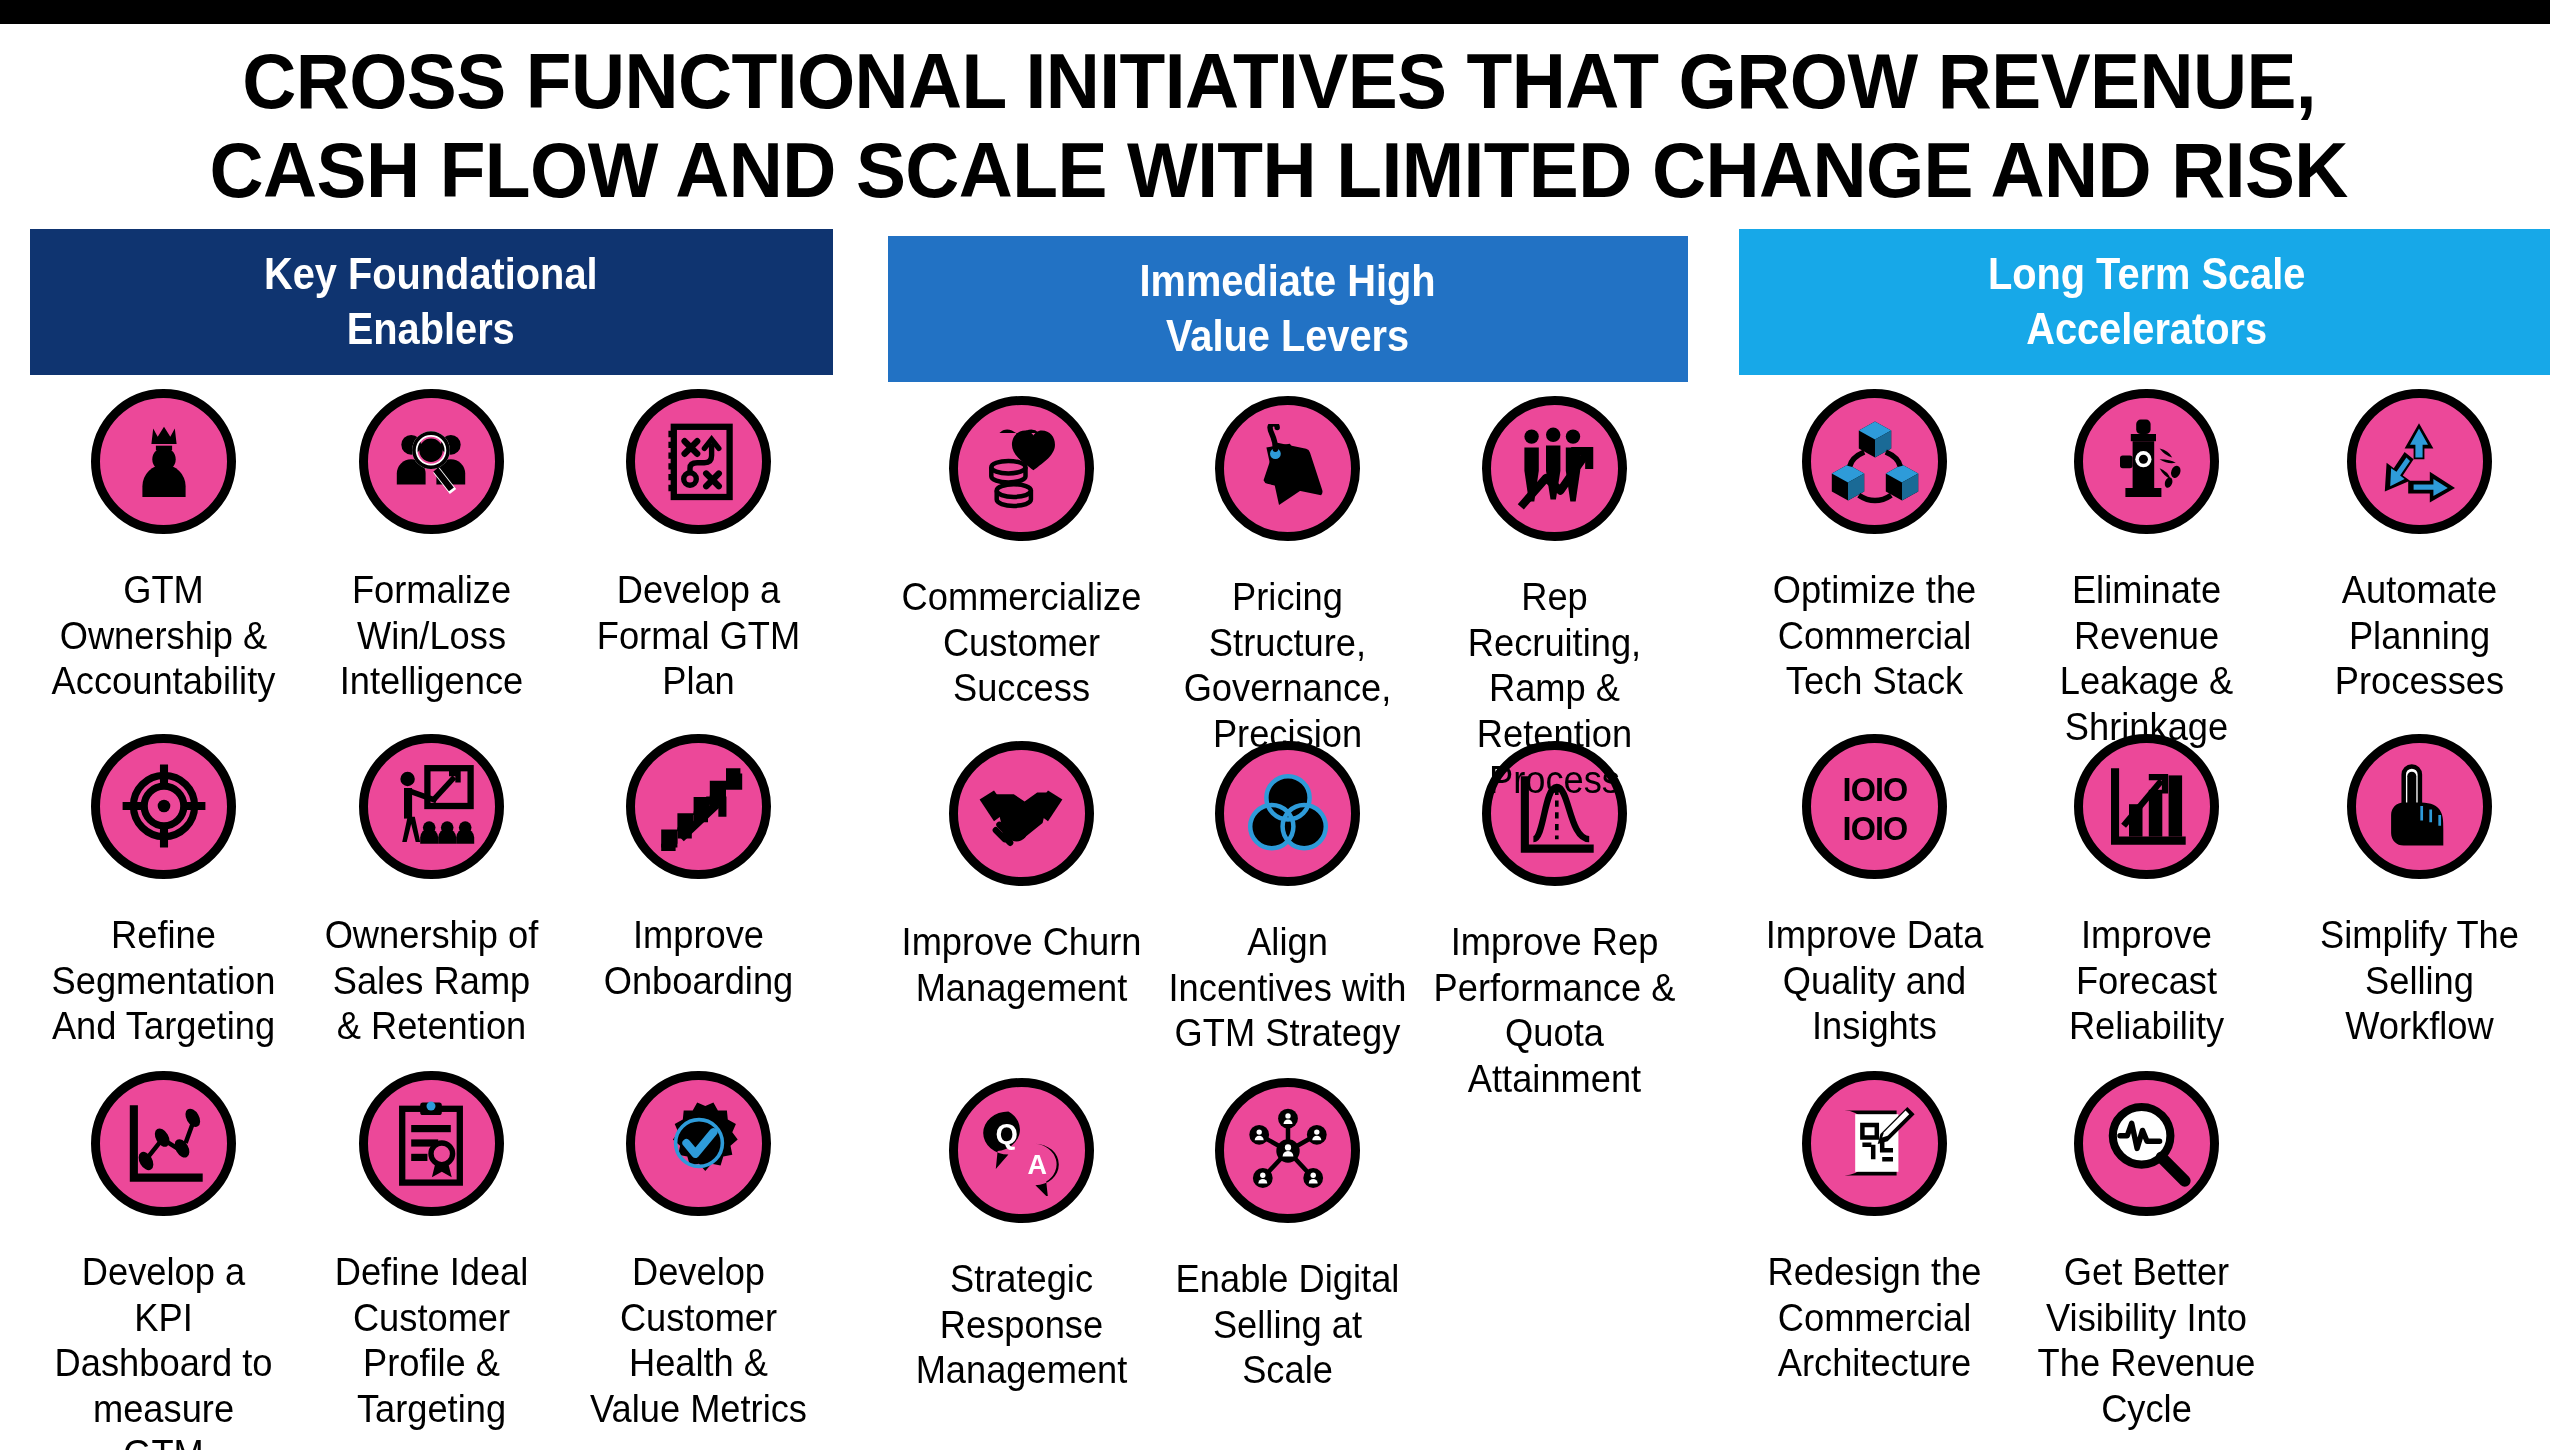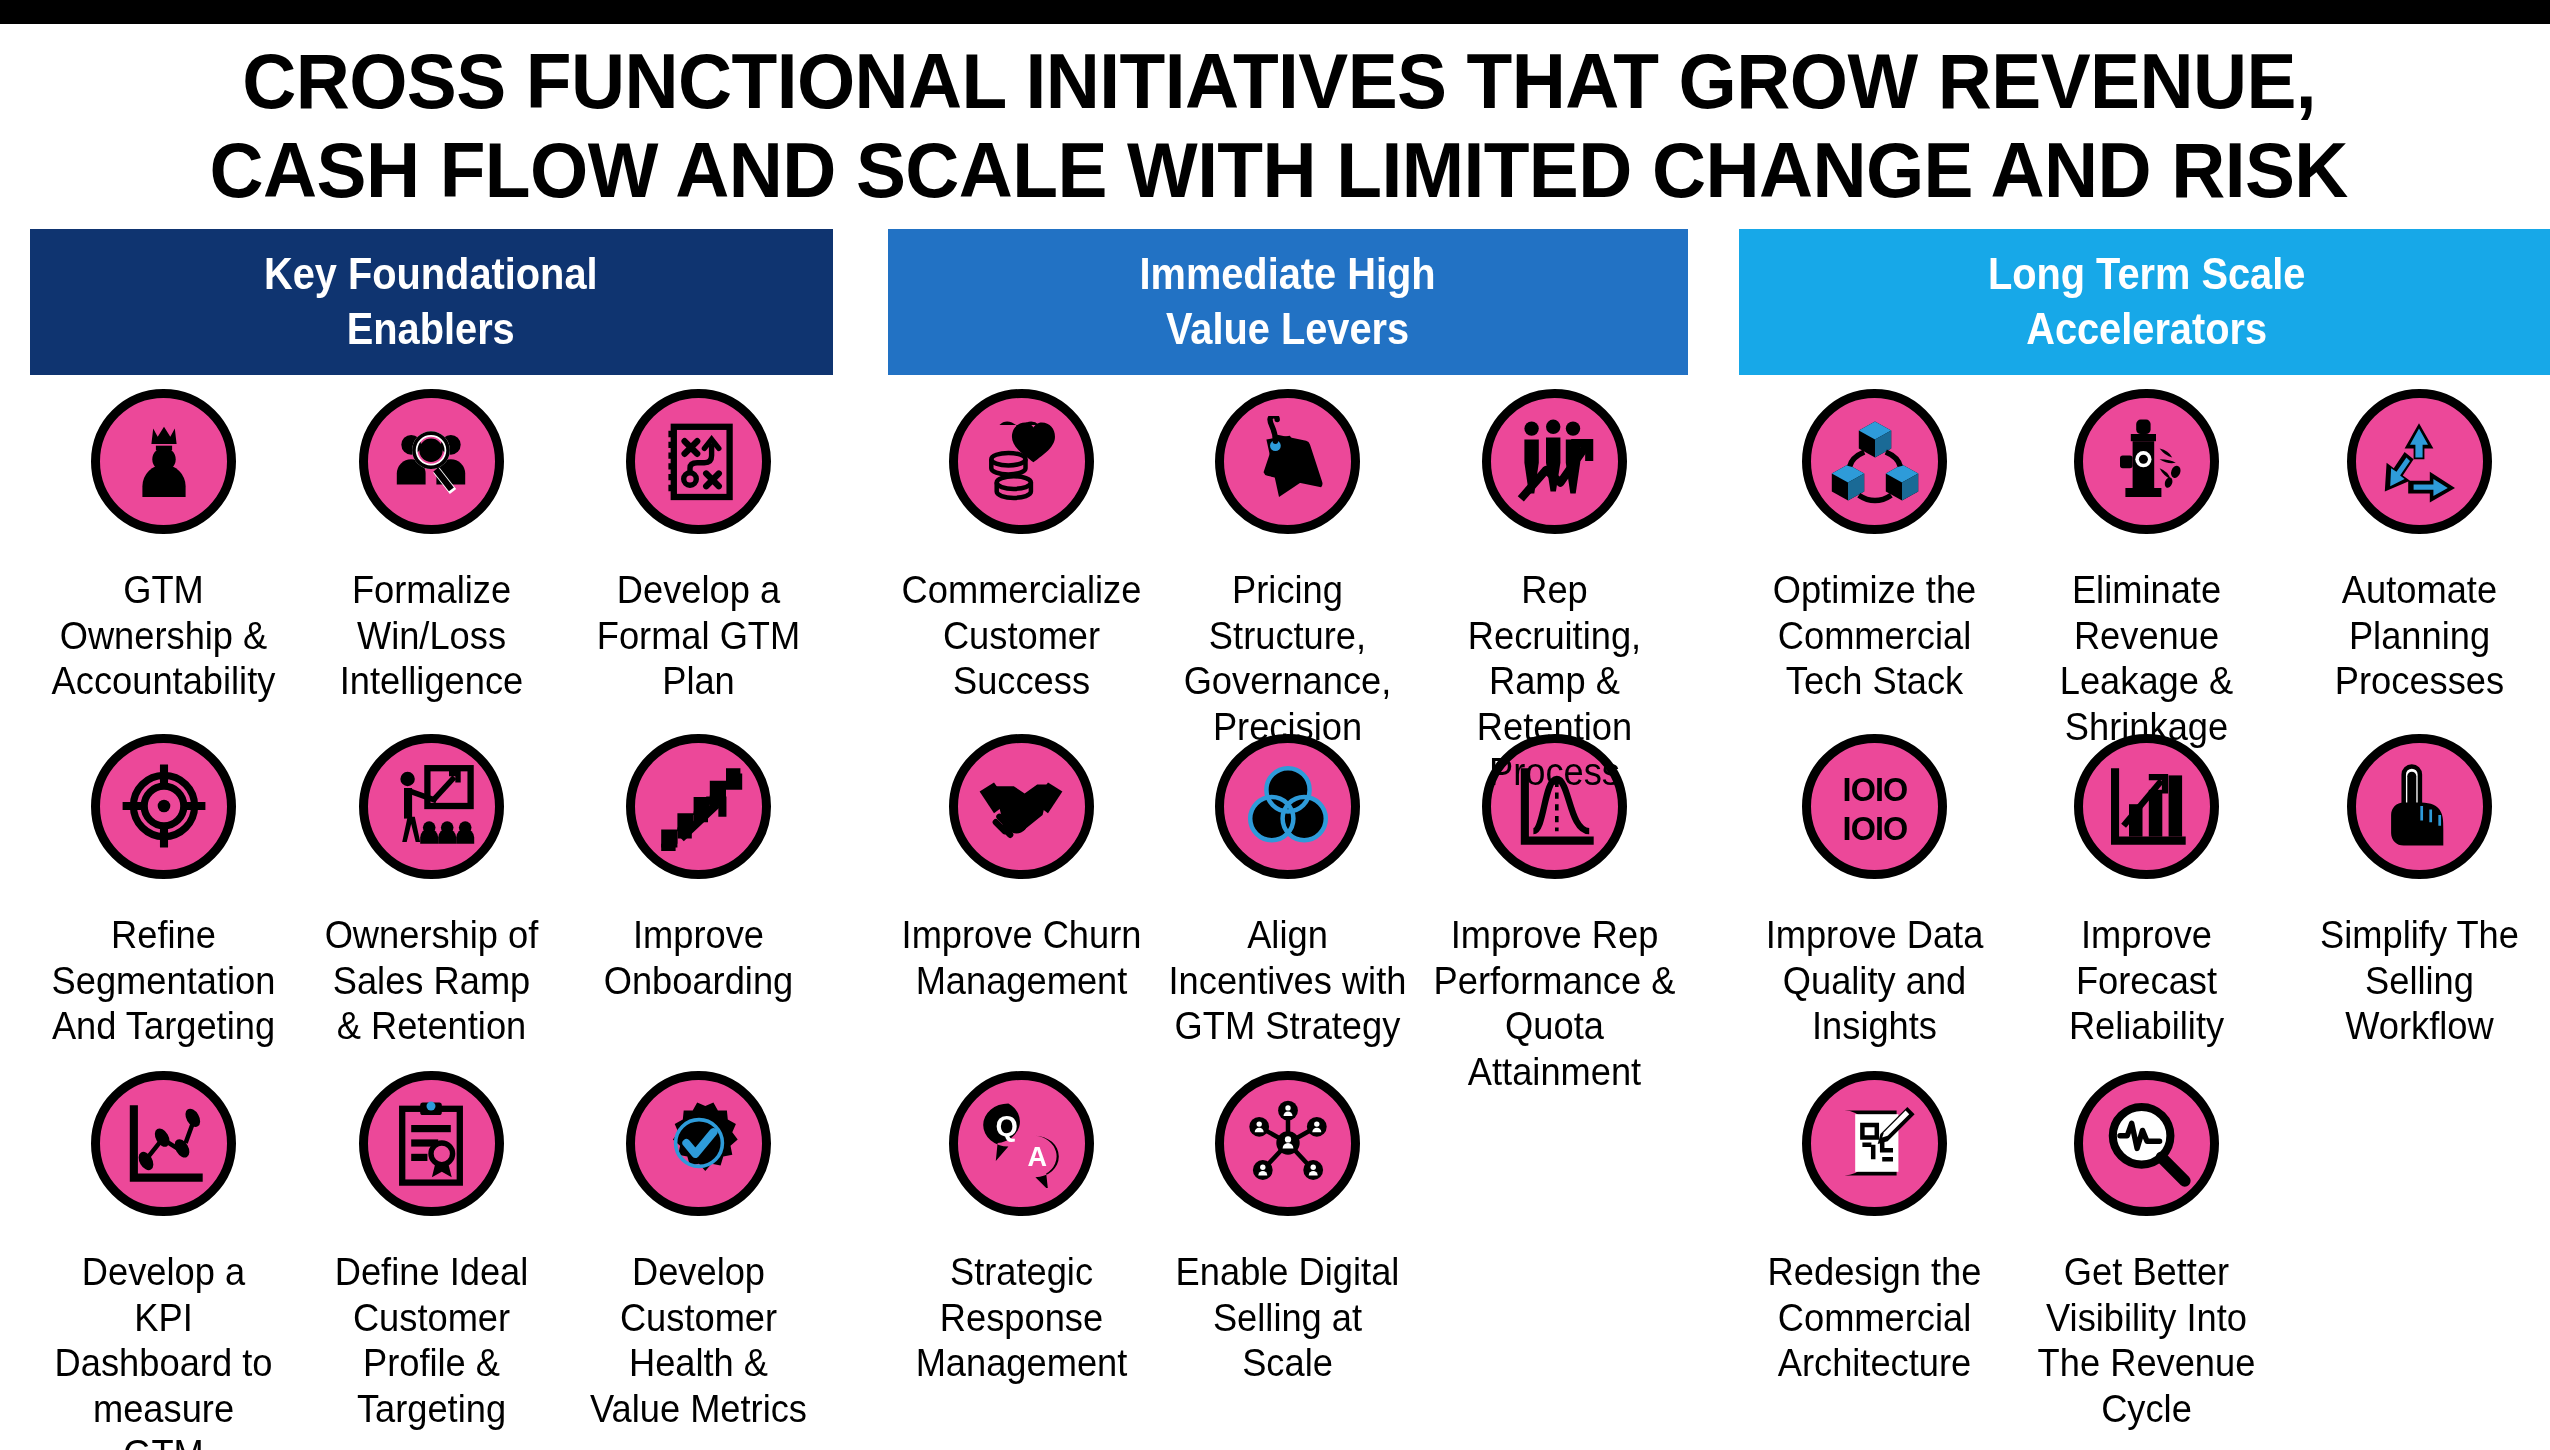--- a/index.html
+++ b/index.html
@@ -40,21 +40,21 @@
   .columns {
     position: absolute; left: 10px; top: 229px;
     width: 2550px; height: 1222px;
     display: flex; 
   }
   .column {
     position: relative;
     display: flex; flex-direction: column;
   }
   .col-1 { width: 825px; padding-left: 19.7px; padding-right: 2.9px; }
-  .col-2 { width: 885px; padding-left: 53px; padding-right: 5.8px; }
+  .col-2 { width: 885px; padding-left: 53px; padding-right: 5.8px; justify-content: center; }
   .col-3 { width: 840px; padding-left: 18.5px; padding-right: 10.4px; }
 
   .section-header {
     height: 146px;
     display: flex; align-items: center; justify-content: center;
     text-align: center;
     color: #ffffff;
     font-weight: 700;
     font-size: 45px;
     line-height: 1.22;

